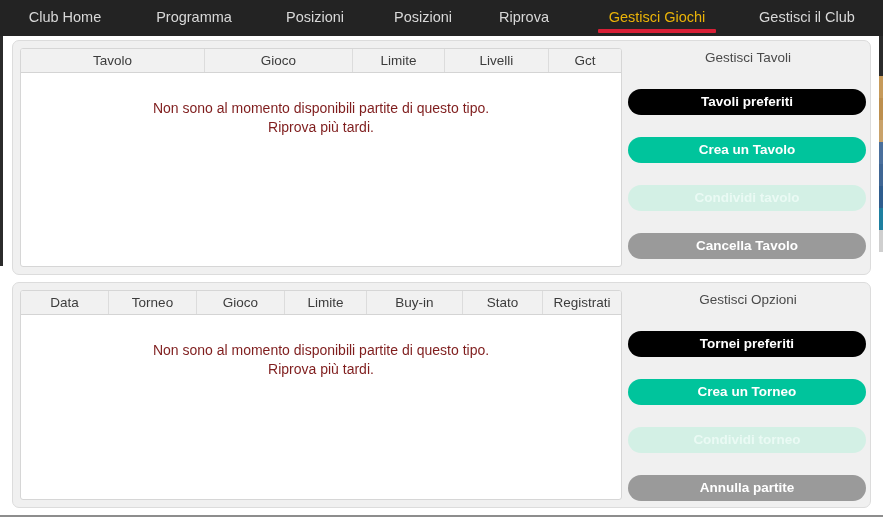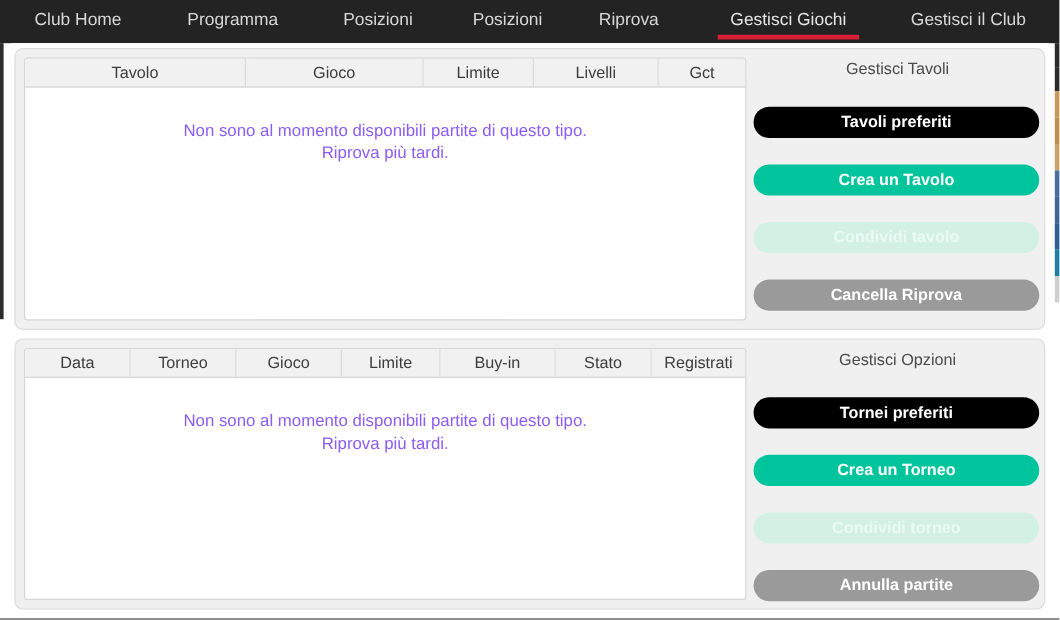--- a/index.html
+++ b/index.html
@@ -58,21 +58,21 @@
     position: absolute;
     top: 0;
     height: 36px;
     line-height: 34px;
     color: #d8d8d8;
     font-size: 14.5px;
     white-space: nowrap;
     text-align: center;
     cursor: pointer;
   }
-  .nav-item.active { color: #e5e5e5; }
+  .nav-item.active { color: #eab308; }
   .nav-underline {
     position: absolute;
     left: 50%;
     transform: translateX(-50%);
     bottom: 3px;
     width: 118px;
     height: 4px;
     background: #d81f36;
     border-radius: 1px;
   }
@@ -128,21 +128,21 @@
     white-space: nowrap;
     cursor: pointer;
   }
   .grid-head .col:last-child { border-right: none; }
 
   .grid-empty {
     padding-top: 26px;
     text-align: center;
     font-size: 14px;
     line-height: 19px;
-    color: #8b5cf6;
+    color: #7f1d1d;
   }
 
   
   .actions {
     position: absolute;
     top: 7px;
     left: 615px;
     width: 240px;
   }
   .actions-title {
@@ -231,21 +231,21 @@
           <div>Non sono al momento disponibili partite di questo tipo.</div>
           <div>Riprova più tardi.</div>
         </div>
       </div>
       <div class="actions">
         <div class="actions-title">Gestisci Tavoli</div>
         <div id="tables-buttons">
             <button class="act-btn dark">Tavoli preferiti</button>
             <button class="act-btn green">Crea un Tavolo</button>
             <button class="act-btn disabled" disabled="">Condividi tavolo</button>
-            <button class="act-btn gray">Cancella Riprova</button>
+            <button class="act-btn gray">Cancella Tavolo</button>
           </div>
       </div>
     </section>
 
     <section class="panel tourneys">
       <div class="grid-wrap">
         <div class="grid-head" id="tourneys-head">
             <div class="col" style="width: 88px;">Data</div>
             <div class="col" style="width: 88px;">Torneo</div>
             <div class="col" style="width: 88px;">Gioco</div>

